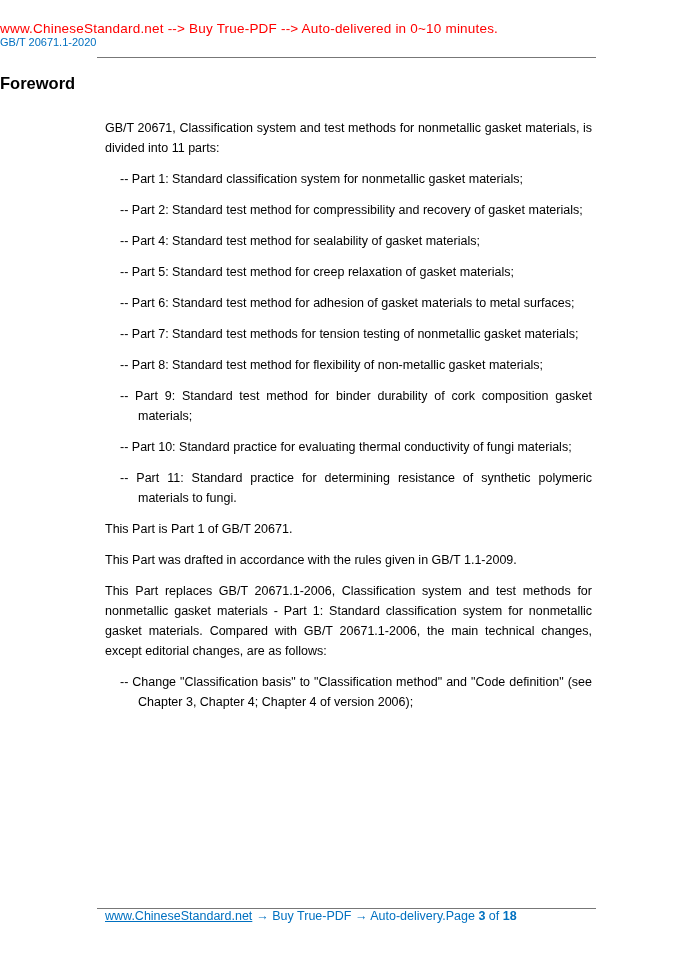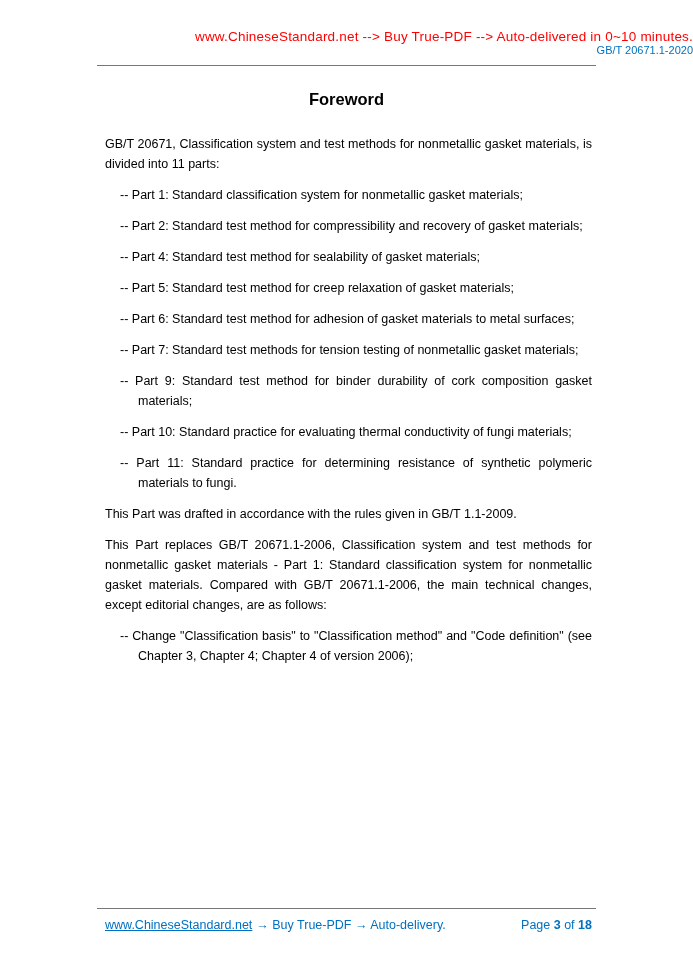--- a/index.html
+++ b/index.html
@@ -12,44 +12,43 @@
     color: #000000;
     position: relative;
     overflow: hidden;
   }
   .page {
     width: 693px;
     height: 980px;
     position: relative;
   }
   .header {
-    text-align: right;
-    padding-top: 29px;
+    text-align: left;
+    padding-top: 21px;
   }
   .banner {
     color: #ff0000;
     font-size: 13.5px;
     letter-spacing: 0.2px;
   }
   .std-code {
     color: #0070c0;
     font-size: 11px;
   }
   .rule {
     border: none;
     border-top: 1px solid #777777;
     width: 499px;
     margin: 9px auto 0 auto;
     height: 0;
   }
   .doc-title {
-    text-align: center;
     font-weight: bold;
     font-size: 16.5px;
-    margin-top: 24px;
+    margin-top: 16px;
   }
   .content {
     margin: 25px 101px 0 105px;
     font-size: 12.5px;
     line-height: 20px;
     text-align: justify;
   }
   .para {
     margin: 10px 0 11px 0;
   }
@@ -65,23 +64,22 @@
   }
   .footer-rule {
     border: none;
     border-top: 1px solid #777777;
     width: 499px;
     margin: 0 auto;
     height: 0;
   }
   .footer-row {
     display: flex;
-    justify-content: space-between;
     align-items: baseline;
-    margin: 9px 101px 0 105px;
+    margin: 0 101px 0 105px;
     font-size: 12.5px;
     color: #0070c0;
   }
   .footer-left { white-space: nowrap; }
   .footer-link {
     color: #0070c0;
     text-decoration: underline;
     cursor: pointer;
   }
   .footer-tagline { color: #0070c0; }
@@ -106,25 +104,27 @@
 
     <p class="para">GB/T 20671, Classification system and test methods for nonmetallic gasket materials, is divided into 11 parts:</p>
 
     <div>
       <p class="list-item">-- Part 1: Standard classification system for nonmetallic gasket materials;</p>
       <p class="list-item">-- Part 2: Standard test method for compressibility and recovery of gasket materials;</p>
       <p class="list-item">-- Part 4: Standard test method for sealability of gasket materials;</p>
       <p class="list-item">-- Part 5: Standard test method for creep relaxation of gasket materials;</p>
       <p class="list-item">-- Part 6: Standard test method for adhesion of gasket materials to metal surfaces;</p>
       <p class="list-item">-- Part 7: Standard test methods for tension testing of nonmetallic gasket materials;</p>
+      <p class="list-item">-- Part 8: Standard test method for flexibility of non-metallic gasket materials;</p>
       <p class="list-item">-- Part 9: Standard test method for binder durability of cork composition gasket materials;</p>
       <p class="list-item">-- Part 10: Standard practice for evaluating thermal conductivity of fungi materials;</p>
       <p class="list-item">-- Part 11: Standard practice for determining resistance of synthetic polymeric materials to fungi.</p>
     </div>
 
+    <p class="para">This Part is Part 1 of GB/T 20671.</p>
 
     <p class="para">This Part was drafted in accordance with the rules given in GB/T 1.1-2009.</p>
 
     <p class="para">This Part replaces GB/T 20671.1-2006, Classification system and test methods for nonmetallic gasket materials - Part 1: Standard classification system for nonmetallic gasket materials. Compared with GB/T 20671.1-2006, the main technical changes, except editorial changes, are as follows:</p>
 
     <div>
       <p class="list-item">-- Change "Classification basis" to "Classification method" and "Code definition" (see Chapter 3, Chapter 4; Chapter 4 of version 2006);</p>
     </div>
 
   </div>

